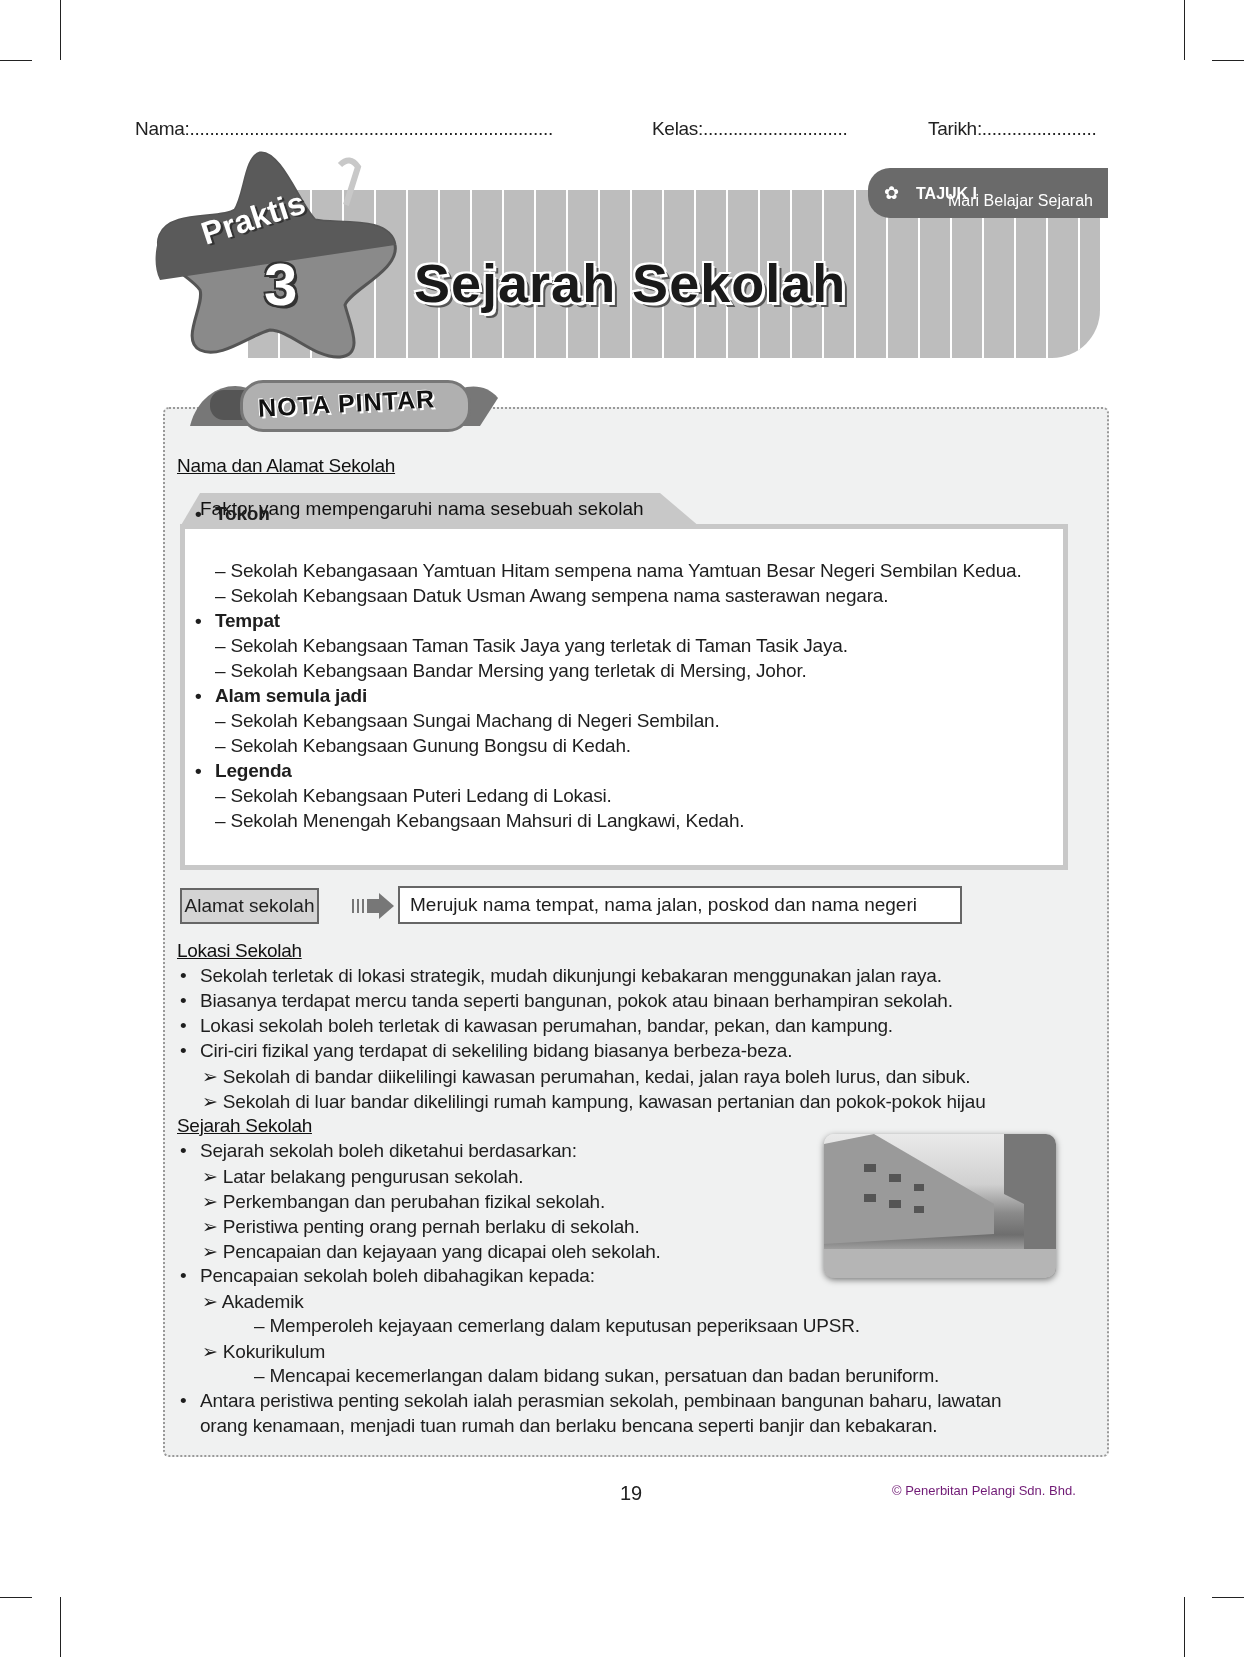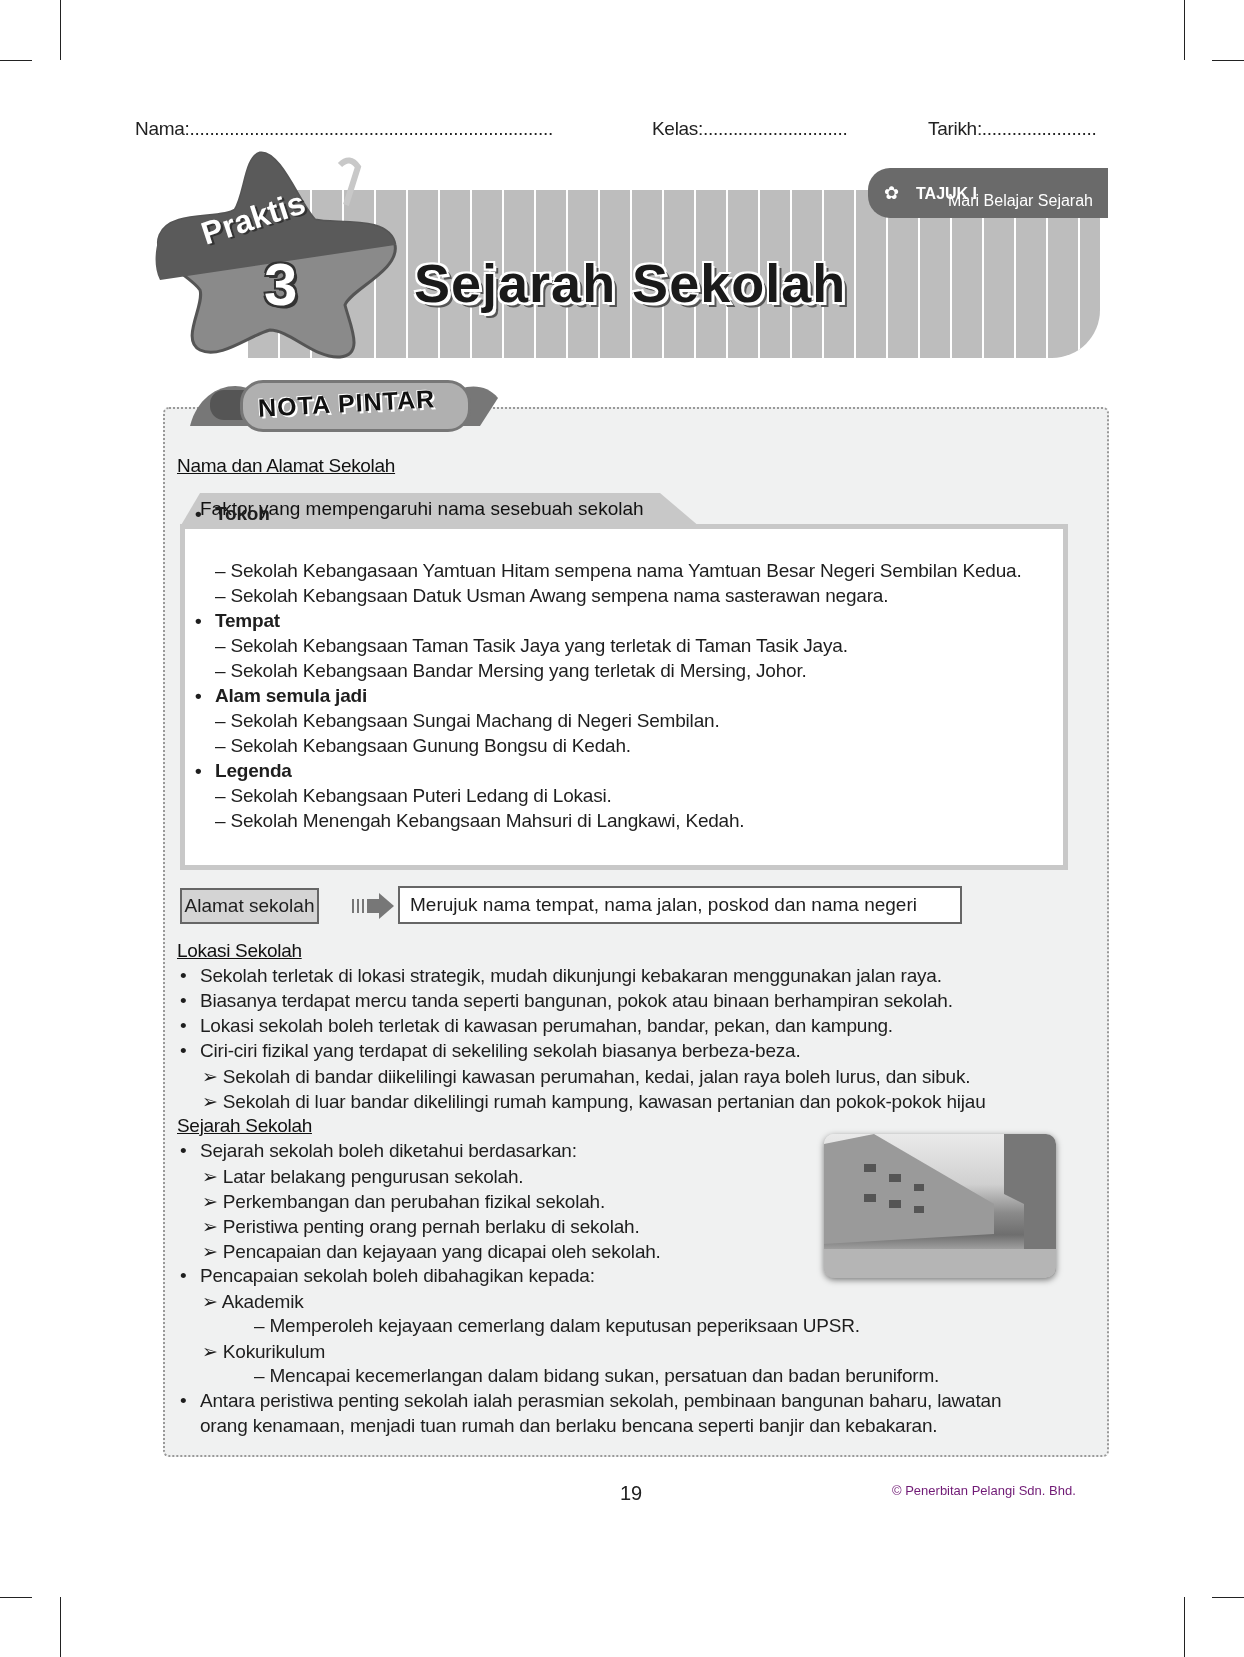--- a/index.html
+++ b/index.html
@@ -122,21 +122,21 @@
   <rect x="12" y="6" width="2" height="14" fill="#777"></rect>
     <rect x="17" y="6" width="12" height="14" fill="#777"></rect>
   <polygon points="29,0 44,13 29,26" fill="#777"></polygon>
 </svg>
 <div class="addr-desc">Merujuk nama tempat, nama jalan, poskod dan nama negeri</div>
 
 <div class="heading" style="left:177px;top:940px">Lokasi Sekolah</div>
 <div class="line bul" style="left:200px;top:965px">Sekolah terletak di lokasi strategik, mudah dikunjungi kebakaran menggunakan jalan raya.</div>
 <div class="line bul" style="left:200px;top:990px">Biasanya terdapat mercu tanda seperti bangunan, pokok atau binaan berhampiran sekolah.</div>
 <div class="line bul" style="left:200px;top:1015px">Lokasi sekolah boleh terletak di kawasan perumahan, bandar, pekan, dan kampung.</div>
-<div class="line bul" style="left:200px;top:1040px">Ciri-ciri fizikal yang terdapat di sekeliling sekolah biasanya berbeza-beza.</div>
+<div class="line bul" style="left:200px;top:1040px">Ciri-ciri fizikal yang terdapat di sekeliling bidang biasanya berbeza-beza.</div>
 <div class="line" style="left:202px;top:1065px">➢  Sekolah di bandar diikelilingi kawasan perumahan, kedai, jalan raya boleh lurus, dan sibuk.</div>
 <div class="line" style="left:202px;top:1090px">➢  Sekolah di luar bandar dikelilingi rumah kampung, kawasan pertanian dan pokok-pokok hijau</div>
 
 <div class="heading" style="left:177px;top:1115px">Sejarah Sekolah</div>
 <div class="line bul" style="left:200px;top:1140px">Sejarah sekolah boleh diketahui berdasarkan:</div>
 <div class="line" style="left:202px;top:1165px">➢  Latar belakang pengurusan sekolah.</div>
 <div class="line" style="left:202px;top:1190px">➢  Perkembangan dan perubahan fizikal sekolah.</div>
 <div class="line" style="left:202px;top:1215px">➢  Peristiwa penting orang pernah berlaku di sekolah.</div>
 <div class="line" style="left:202px;top:1240px">➢  Pencapaian dan kejayaan yang dicapai oleh sekolah.</div>
 <div class="line bul" style="left:200px;top:1265px">Pencapaian sekolah boleh dibahagikan kepada:</div>

